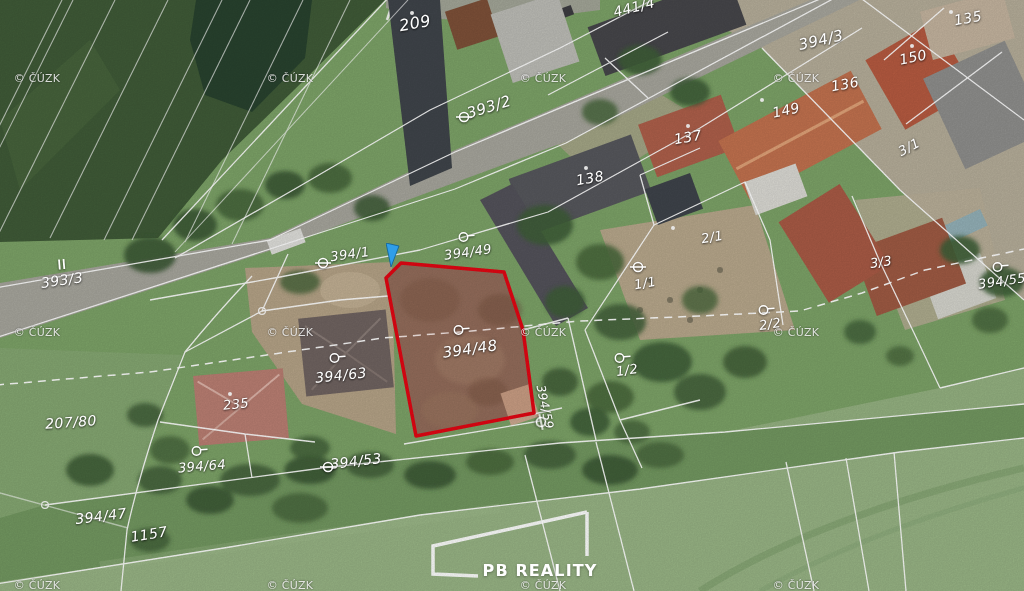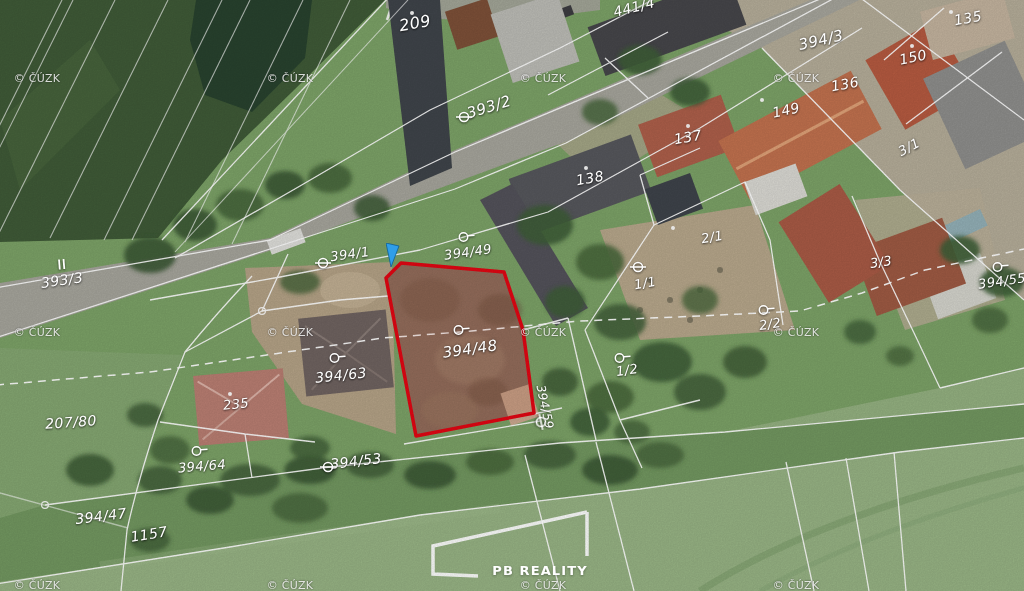--- a/index.html
+++ b/index.html
@@ -7,21 +7,21 @@
          font-family:"DejaVu Sans",sans-serif;}
   .stage svg.base{position:absolute;left:0;top:0;}
   #anno{position:absolute;left:0;top:0;width:1024px;height:591px;pointer-events:none;}
   .plabel{position:absolute;color:#fff;font-style:italic;white-space:nowrap;
           font-family:"DejaVu Sans",sans-serif;font-weight:500;letter-spacing:.4px;
           text-shadow:0 1px 2px rgba(0,0,0,.55),0 0 3px rgba(30,30,30,.5);}
   .psym{position:absolute;}
   .psym svg{display:block;filter:drop-shadow(0 1px 1px rgba(0,0,0,.6));}
   .wmark{position:absolute;color:rgba(255,255,255,.82);font-size:11px;font-style:normal;
          letter-spacing:.3px;text-shadow:0 0 2px rgba(0,0,0,.65);transform:translate(-50%,-50%);}
-  .logo-text{position:absolute;color:#fff;font-weight:800;font-size:13px;letter-spacing:1.1px;
+  .logo-text{position:absolute;color:#fff;font-weight:800;font-size:16px;letter-spacing:1.1px;
          font-style:normal;transform:translate(-50%,-50%);text-shadow:0 1px 3px rgba(0,0,0,.35);
          font-family:"DejaVu Sans",sans-serif;}
   .cursor-pin{position:absolute;}
 </style>
 </head>
 <body>
 
 <div class="stage">
   <svg class="base" width="1024" height="591" viewBox="0 0 1024 591">
     <defs>

